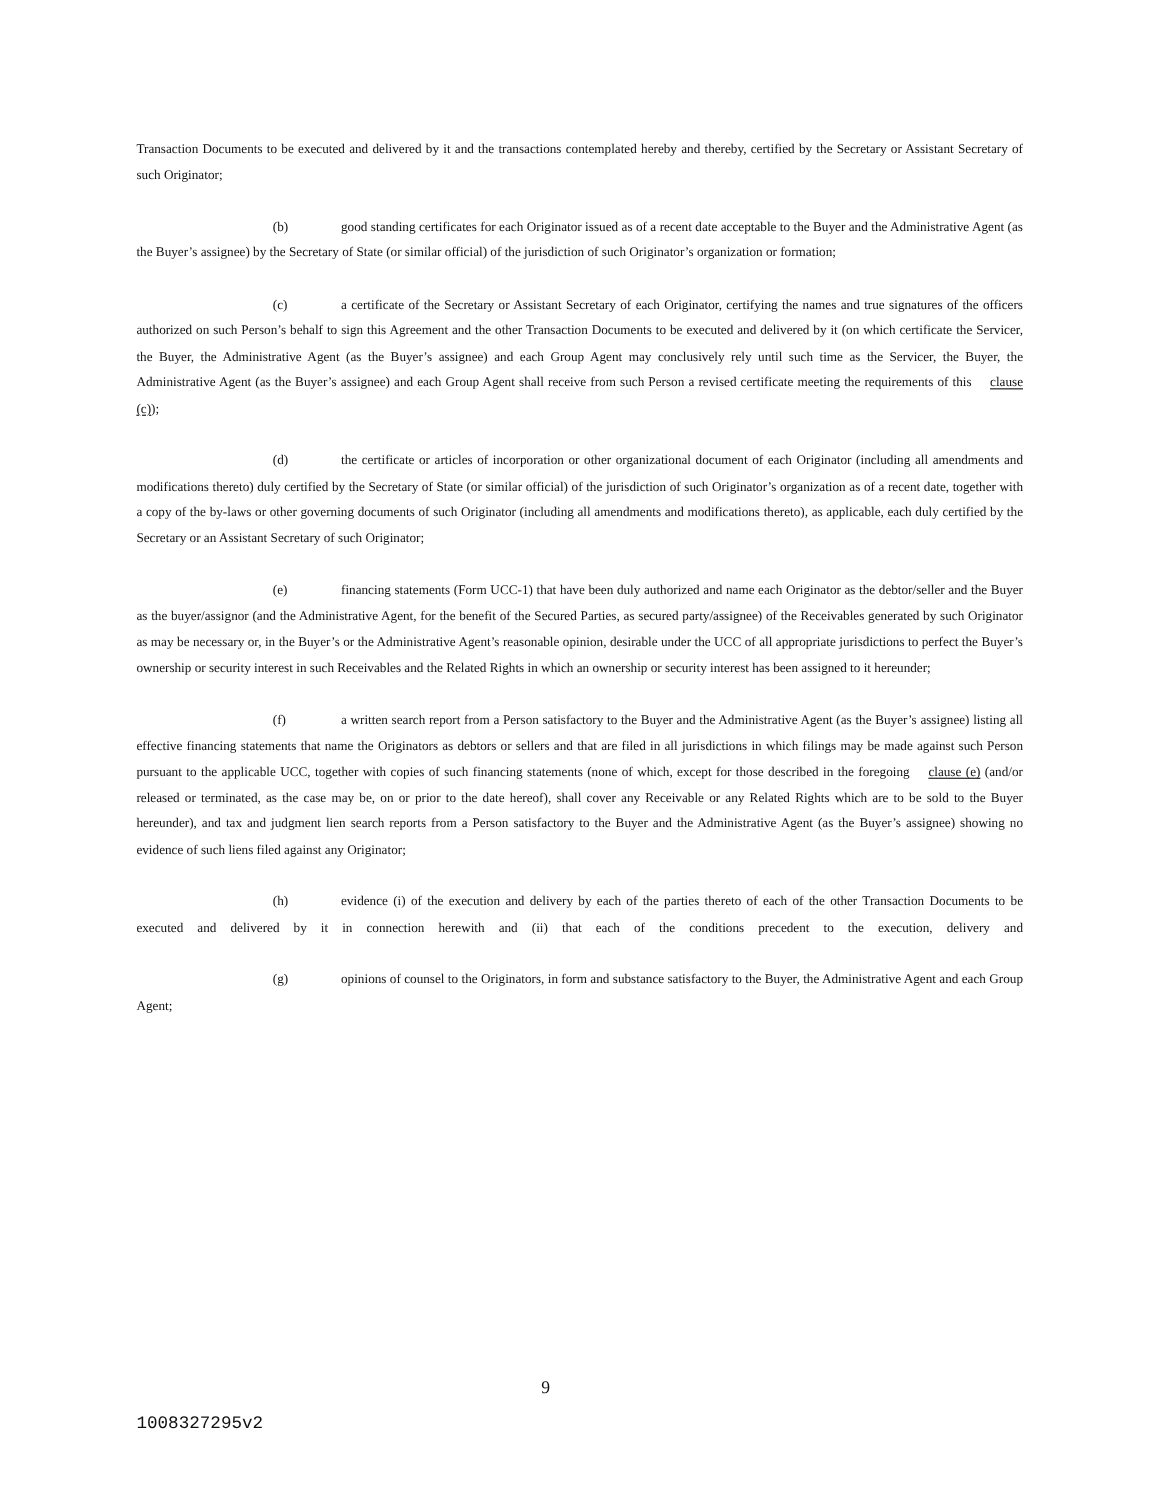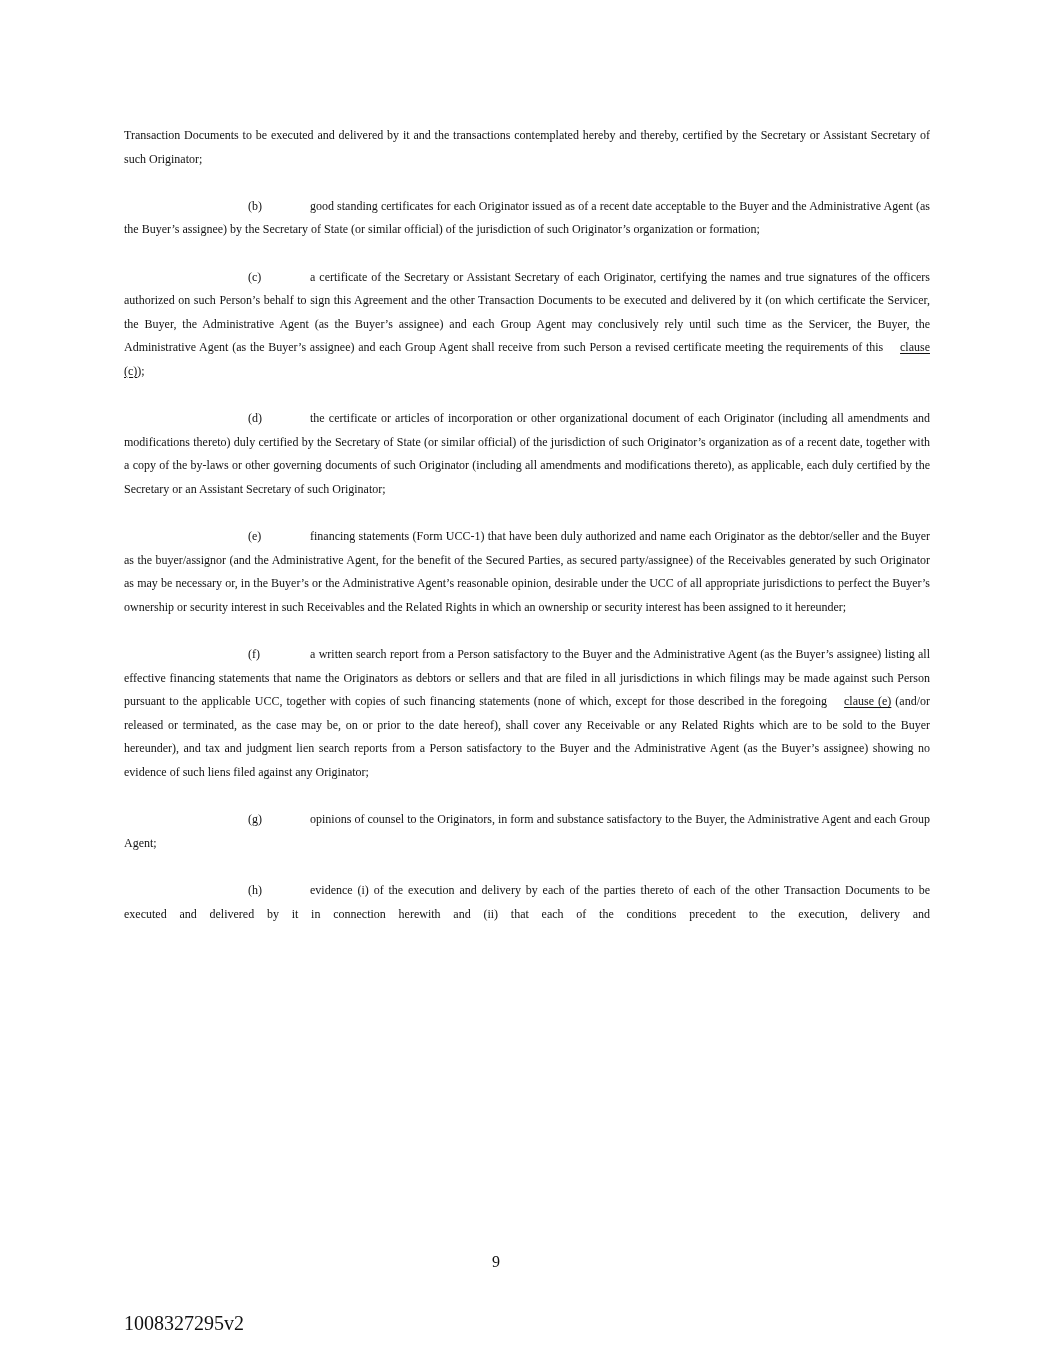--- a/index.html
+++ b/index.html
@@ -45,22 +45,23 @@
       position: absolute;
       left: 0;
       width: 992px;
       top: 1253px;
       text-align: center;
       font-size: 16px;
     }
     .doc-id {
       position: absolute;
       left: 124px;
-      top: 1312px;
-      font-size: 20px;
+      top: 1285px;
+      font-size: 16px;
+      font-family: Liberation Mono, monospace;
     }
   </style>
 </head>
 <body>
 
 <div class="page">
 
   <p class="para">
     <span>Transaction Documents to be executed and delivered by it and the transactions contemplated hereby and thereby, certified by the Secretary or Assistant Secretary of such Originator;</span>
   </p>
@@ -78,24 +79,24 @@
   </p>
 
   <p class="para">
     <span class="marker">(e)</span><span>financing statements (Form UCC-1) that have been duly authorized and name each Originator as the debtor/seller and the Buyer as the buyer/assignor (and the Administrative Agent, for the benefit of the Secured Parties, as secured party/assignee) of the Receivables generated by such Originator as may be necessary or, in the Buyer’s or the Administrative Agent’s reasonable opinion, desirable under the UCC of all appropriate jurisdictions to perfect the Buyer’s ownership or security interest in such Receivables and the Related Rights in which an ownership or security interest has been assigned to it hereunder;</span>
   </p>
 
   <p class="para">
     <span class="marker">(f)</span><span>a written search report from a Person satisfactory to the Buyer and the Administrative Agent (as the Buyer’s assignee) listing all effective financing statements that name the Originators as debtors or sellers and that are filed in all jurisdictions in which filings may be made against such Person pursuant to the applicable UCC, together with copies of such financing statements (none of which, except for those described in the foregoing </span><span class="u">clause (e)</span><span> (and/or released or terminated, as the case may be, on or prior to the date hereof), shall cover any Receivable or any Related Rights which are to be sold to the Buyer hereunder), and tax and judgment lien search reports from a Person satisfactory to the Buyer and the Administrative Agent (as the Buyer’s assignee) showing no evidence of such liens filed against any Originator;</span>
   </p>
 
+  <p class="para full-justify-last">
+    <span class="marker">(h)</span><span>evidence (i) of the execution and delivery by each of the parties thereto of each of the other Transaction Documents to be executed and delivered by it in connection herewith and (ii) that each of the conditions precedent to the execution, delivery and</span>
+  </p>
+
   <p class="para">
     <span class="marker">(g)</span><span>opinions of counsel to the Originators, in form and substance satisfactory to the Buyer, the Administrative Agent and each Group Agent;</span>
-  </p>
-
-  <p class="para full-justify-last">
-    <span class="marker">(h)</span><span>evidence (i) of the execution and delivery by each of the parties thereto of each of the other Transaction Documents to be executed and delivered by it in connection herewith and (ii) that each of the conditions precedent to the execution, delivery and</span>
   </p>
 
 </div>
 
 <div class="page-number">9</div>
 <div class="doc-id">1008327295v2</div>
 
 </body></html>

